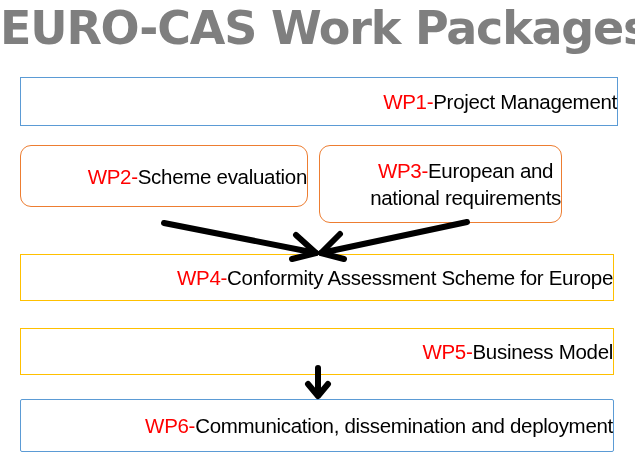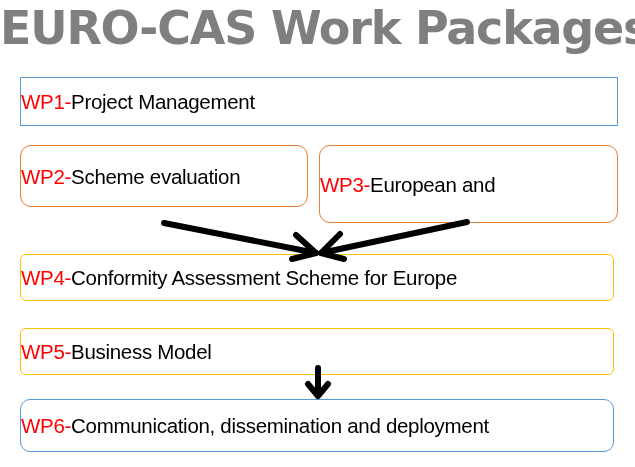--- a/index.html
+++ b/index.html
@@ -27,37 +27,37 @@
       color: #7f7f7f;
       line-height: 64px;
       white-space: nowrap;
     }
     .box {
       position: absolute;
       box-sizing: border-box;
       background: #ffffff;
       display: flex;
       align-items: center;
-      justify-content: flex-start;
+      justify-content: flex-end;
       text-align: center;
       font-size: 20.5px;
       line-height: 27px;
       color: #000000;
       letter-spacing: -0.3px;
     }
     .box .wp { color: #ff0000; }
     .box .txt { color: #000000; }
     .blue { border: 1.6px solid #5b9bd5; }
     .orange { border: 1.6px solid #ed7d31; border-radius: 11px; }
-    .gold { border: 1.6px solid #ffc000; border-radius: 6px; }
-    .blue-round { border: 1.6px solid #5b9bd5; border-radius: 10px; }
+    .gold { border: 1.6px solid #ffc000; border-radius: 0; }
+    .blue-round { border: 1.6px solid #5b9bd5; border-radius: 2px; }
 
     #wp1 { left: 20px; top: 77px; width: 598px; height: 49px; }
     #wp2 { left: 20px; top: 145px; width: 288px; height: 62px; }
-    #wp3 { left: 319px; top: 145px; width: 299px; height: 78px; }
+    #wp3 { left: 319px; top: 145px; width: 243px; height: 78px; }
     #wp4 { left: 20px; top: 254px; width: 594px; height: 47px; }
     #wp5 { left: 20px; top: 328px; width: 594px; height: 47px; }
     #wp6 { left: 20px; top: 399px; width: 594px; height: 53px; }
 
     svg.arrows {
       position: absolute;
       left: 0; top: 0;
       width: 635px; height: 467px;
       pointer-events: none;
     }
@@ -75,20 +75,21 @@
 
 <div id="wp2" class="box orange">
   <span>
     <span class="wp">WP2-</span><span class="txt">Scheme evaluation</span>
   </span>
 </div>
 
 <div id="wp3" class="box orange">
   <span>
     <span class="wp">WP3-</span><span class="txt">European and</span><br>
+    <span class="txt">national requirements</span>
   </span>
 </div>
 
 <div id="wp4" class="box gold">
   <span>
     <span class="wp">WP4-</span><span class="txt">Conformity Assessment Scheme for Europe</span>
   </span>
 </div>
 
 <div id="wp5" class="box gold">

